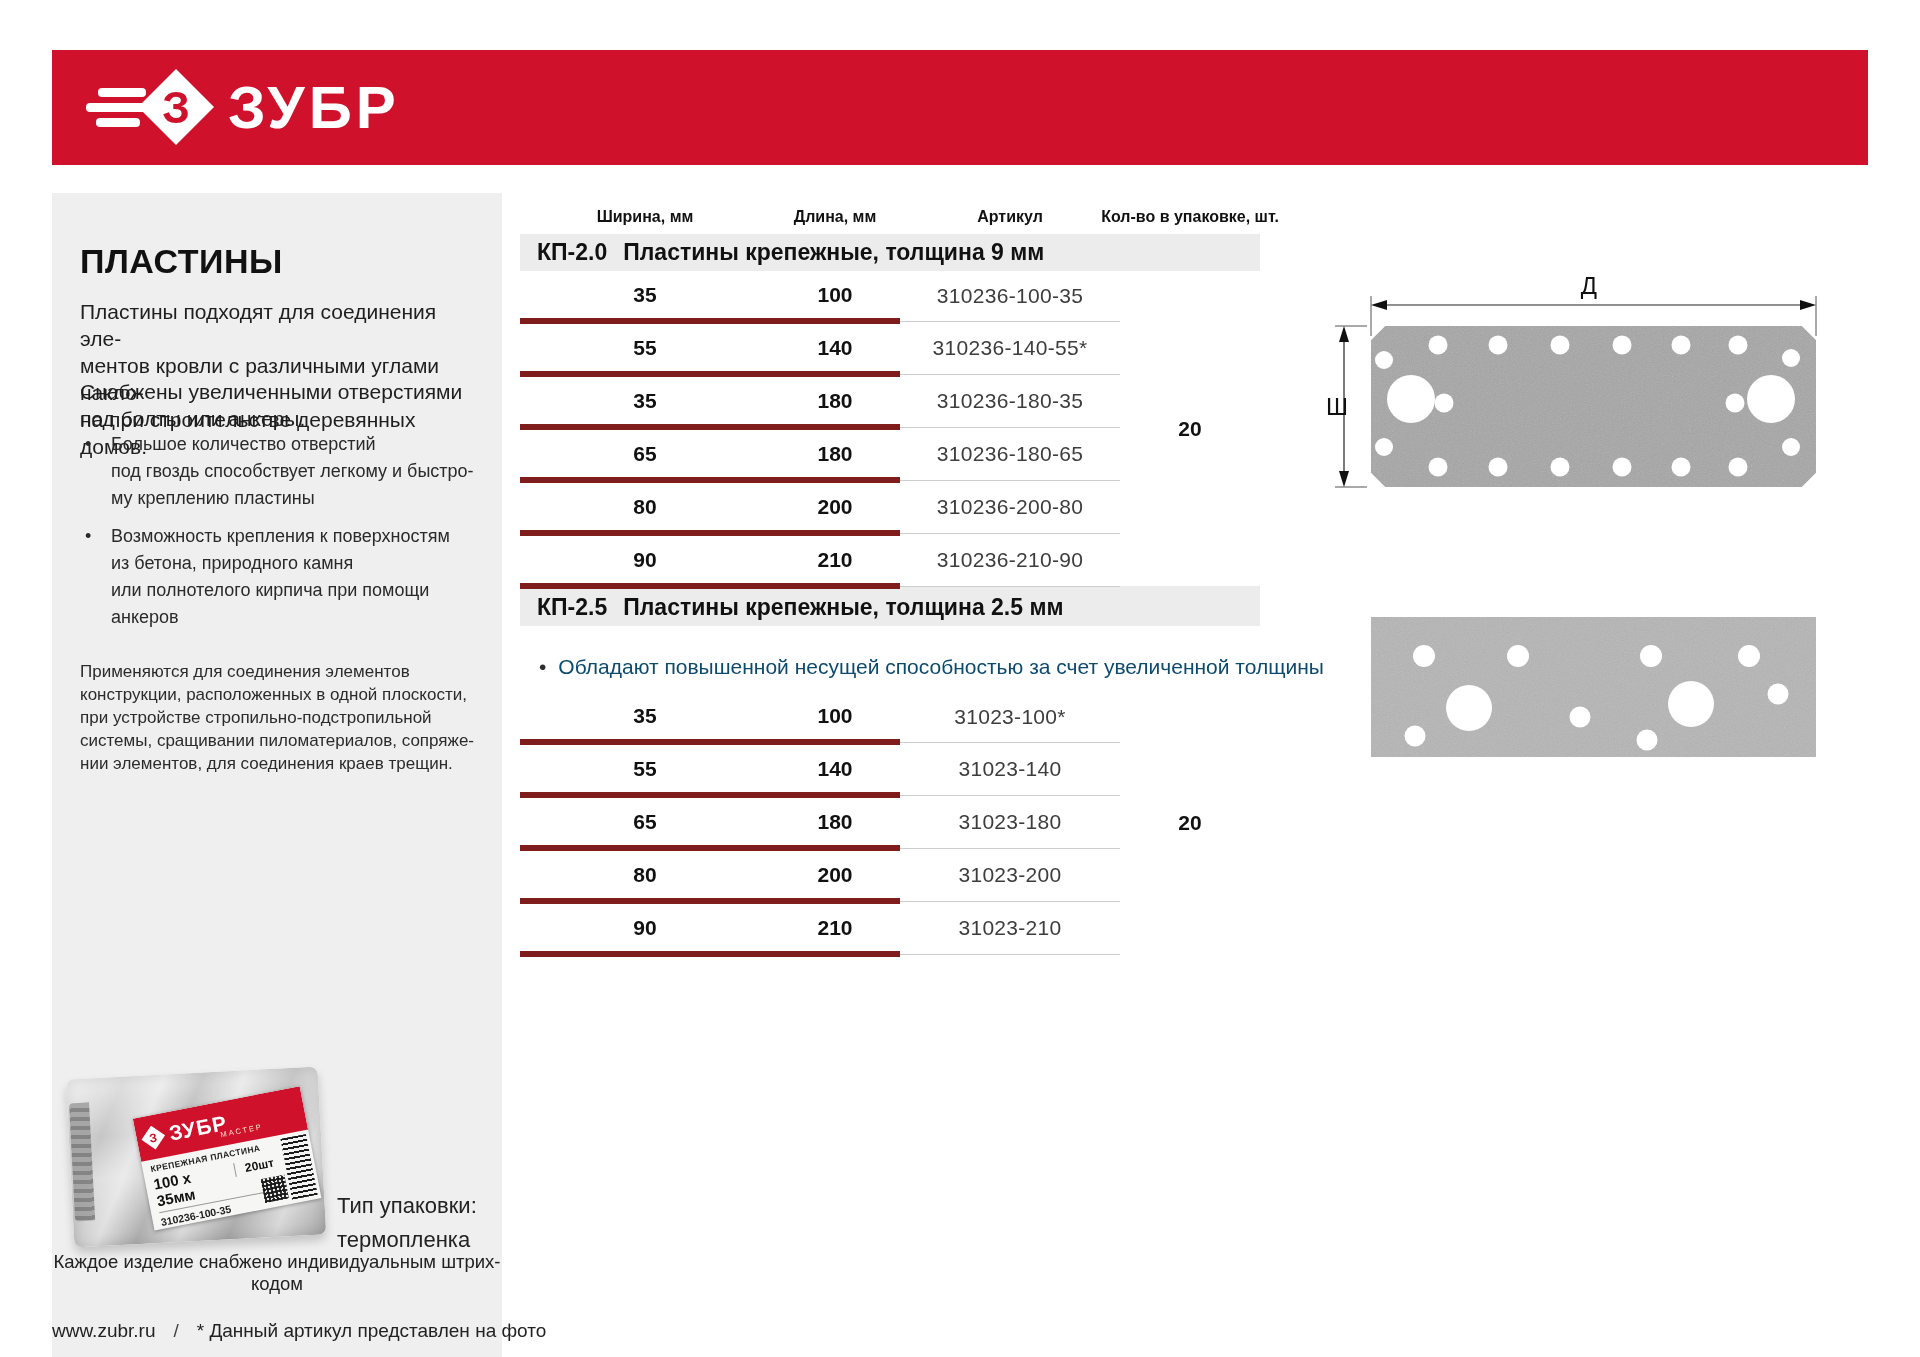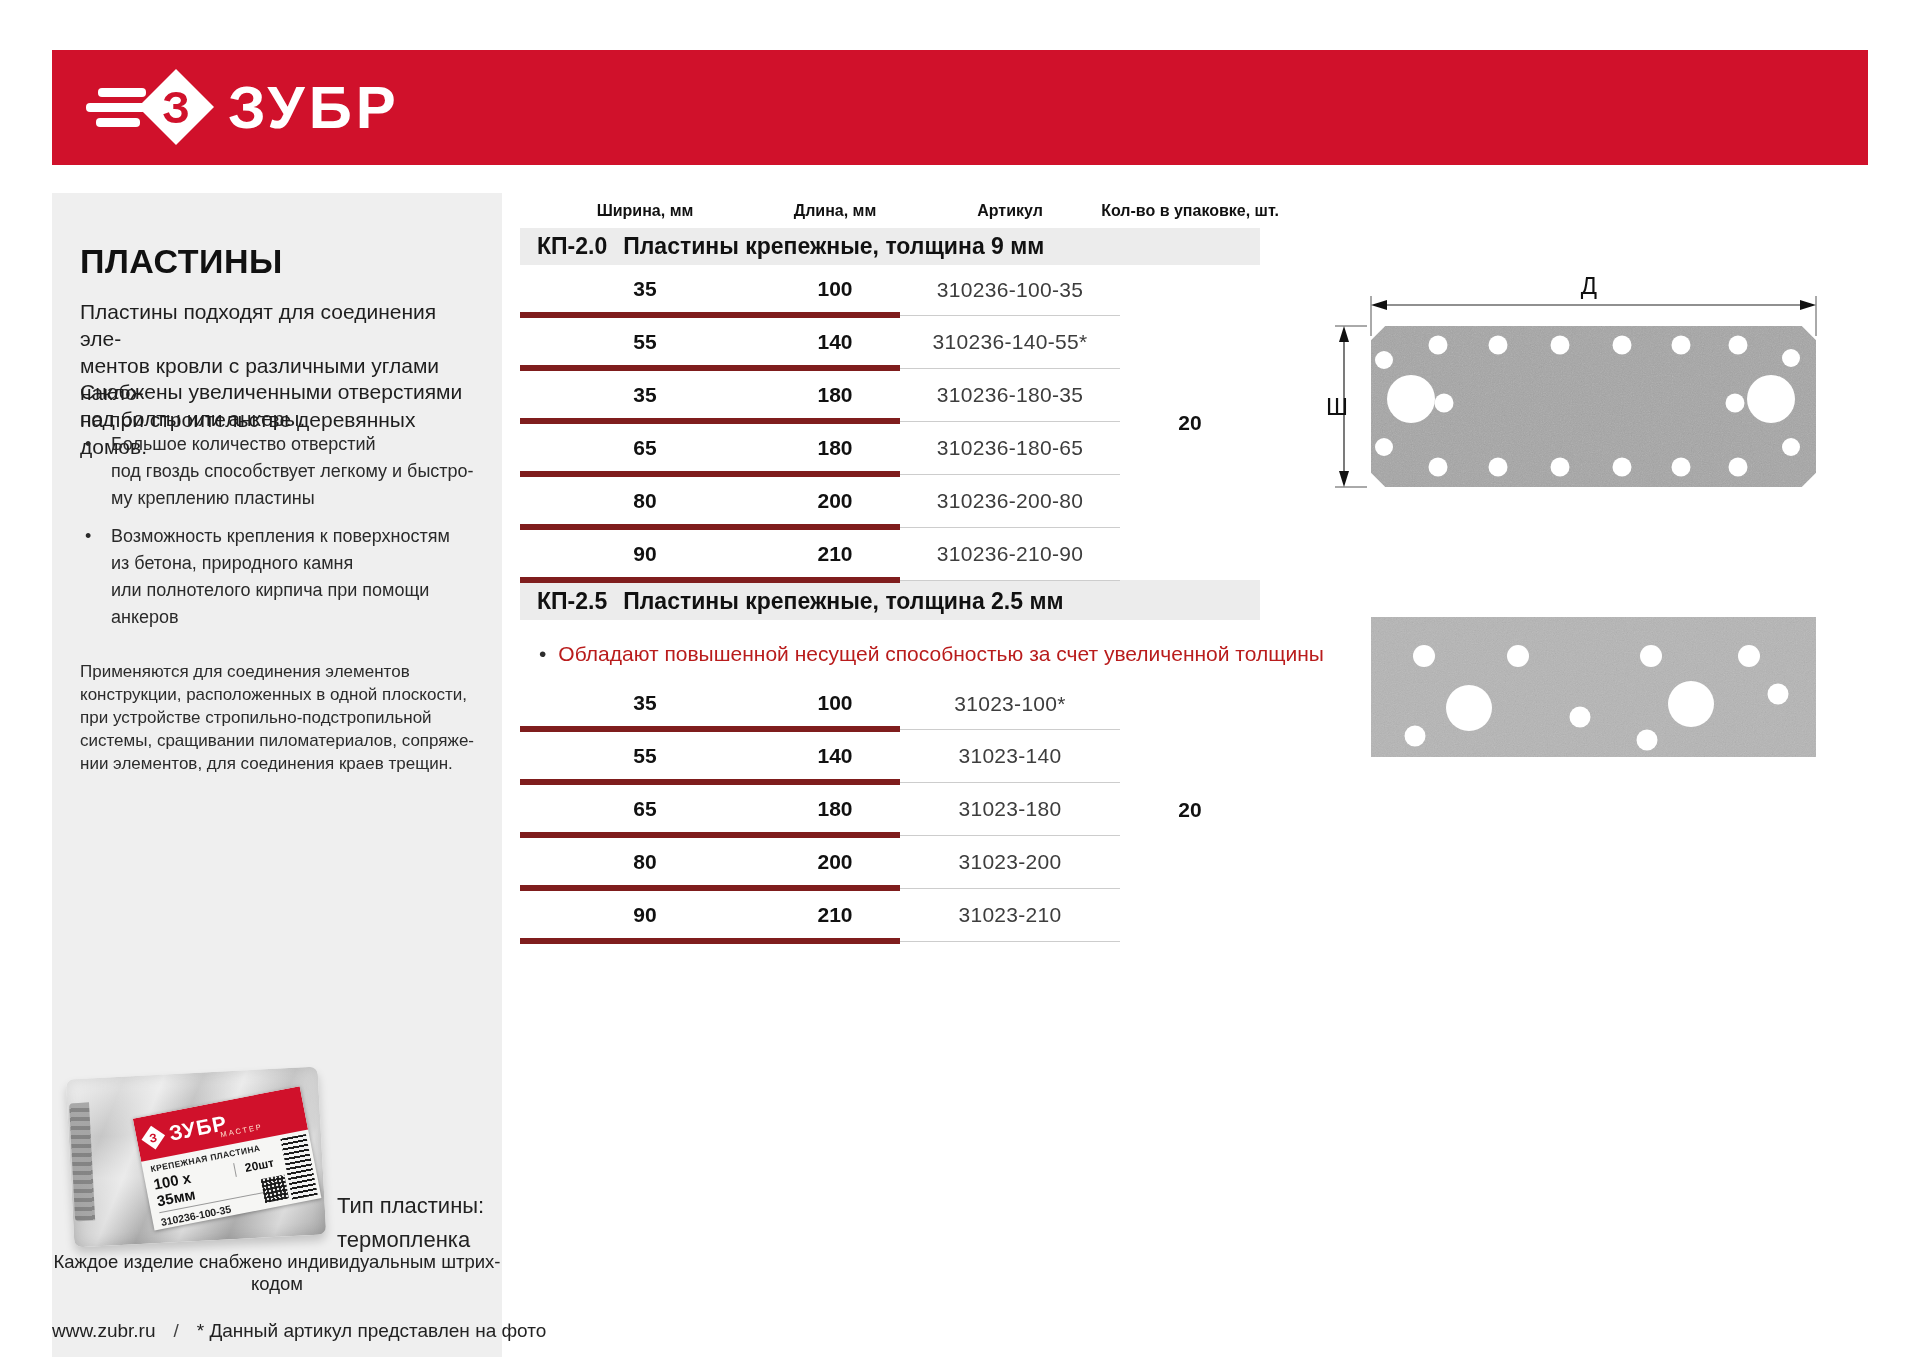--- a/index.html
+++ b/index.html
@@ -51,30 +51,30 @@
   .lbl-qty{font-size:12px;font-weight:700;color:#111;margin-left:14px;border-left:1px solid #999;padding-left:10px;}
   .lbl-article{font-size:10.5px;font-weight:700;color:#222;margin-top:3px;}
   .pkg-barcode{position:absolute;right:3px;top:48px;bottom:4px;width:26px;
     background:repeating-linear-gradient(0deg,#1a1a1a 0 2px,#f2f2f2 2px 5px);}
   .pkg-matrix{position:absolute;right:32px;bottom:6px;width:24px;height:24px;
     background:
       repeating-linear-gradient(0deg, rgba(20,20,20,.9) 0 2px, transparent 2px 4px),
       repeating-linear-gradient(90deg, #2b2b2b 0 2px, #e8e8e8 2px 4px);}
 
   
-  .tablewrap{position:absolute;left:520px;top:196px;width:740px;}
+  .tablewrap{position:absolute;left:520px;top:202px;width:740px;}
   .thead{display:grid;grid-template-columns:250px 130px 220px 140px;height:32px;align-items:end;}
   .thead span{justify-self:center;font-size:16px;font-weight:700;color:#111;white-space:nowrap;padding-bottom:8px;}
   table.spec{border-collapse:collapse;width:740px;table-layout:fixed;}
   table.spec col.c1{width:250px;} table.spec col.c2{width:130px;}
   table.spec col.c3{width:220px;} table.spec col.c4{width:140px;}
   tr.band-row td{background:#ececec;height:37px;padding:0 0 0 17px;}
   .band-code{font-size:23px;font-weight:700;color:#111;margin-right:16px;margin-top:24px;}
   .band-name{font-size:23px;font-weight:700;color:#111;}
-  tr.note-row td{height:50px;padding:9px 0 0 19px;font-size:21px;color:#b91c1c;white-space:nowrap;}
+  tr.note-row td{height:50px;padding:16px 0 0 19px;font-size:21px;color:#0c4a6e;white-space:nowrap;}
   tr.note-row td::before{content:"•";margin-right:12px;color:#2e2e2e;}
   tr.data-row td{height:45px;vertical-align:middle;text-align:center;}
   tr.data-row td.dim{font-size:21px;font-weight:700;color:#111;border-bottom:6px solid #7f1d1d;}
   tr.data-row td.art{font-size:21px;color:#3d3d3d;letter-spacing:.3px;border-bottom:1px solid #cdcdcd;}
   tr.data-row td.qty{font-size:21px;font-weight:700;color:#111;border-bottom:none;}
 
   
   .plate1-svg{position:absolute;left:1318px;top:272px;}
   .plate2-svg{position:absolute;left:1371px;top:617px;}
 
@@ -136,21 +136,21 @@
           <div class="lbl-sizerow">
             <span class="lbl-size">100 х 35мм</span>
             <span class="lbl-qty">20шт</span>
           </div>
           <div class="lbl-article">310236-100-35</div>
         </div>
         <div class="pkg-barcode"></div>
         <div class="pkg-matrix"></div>
       </div>
     </div>
-    <div class="sb-caption">Тип пластины:
+    <div class="sb-caption">Тип упаковки:
 термопленка</div>
     <div class="sb-barcode-note">Каждое изделие снабжено индивидуальным штрих-кодом</div>
   </aside>
 
   <div class="tablewrap">
     <div class="thead">
       <span>Ширина, мм</span>
       <span>Длина, мм</span>
       <span>Артикул</span>
       <span>Кол-во в упаковке, шт.</span>

